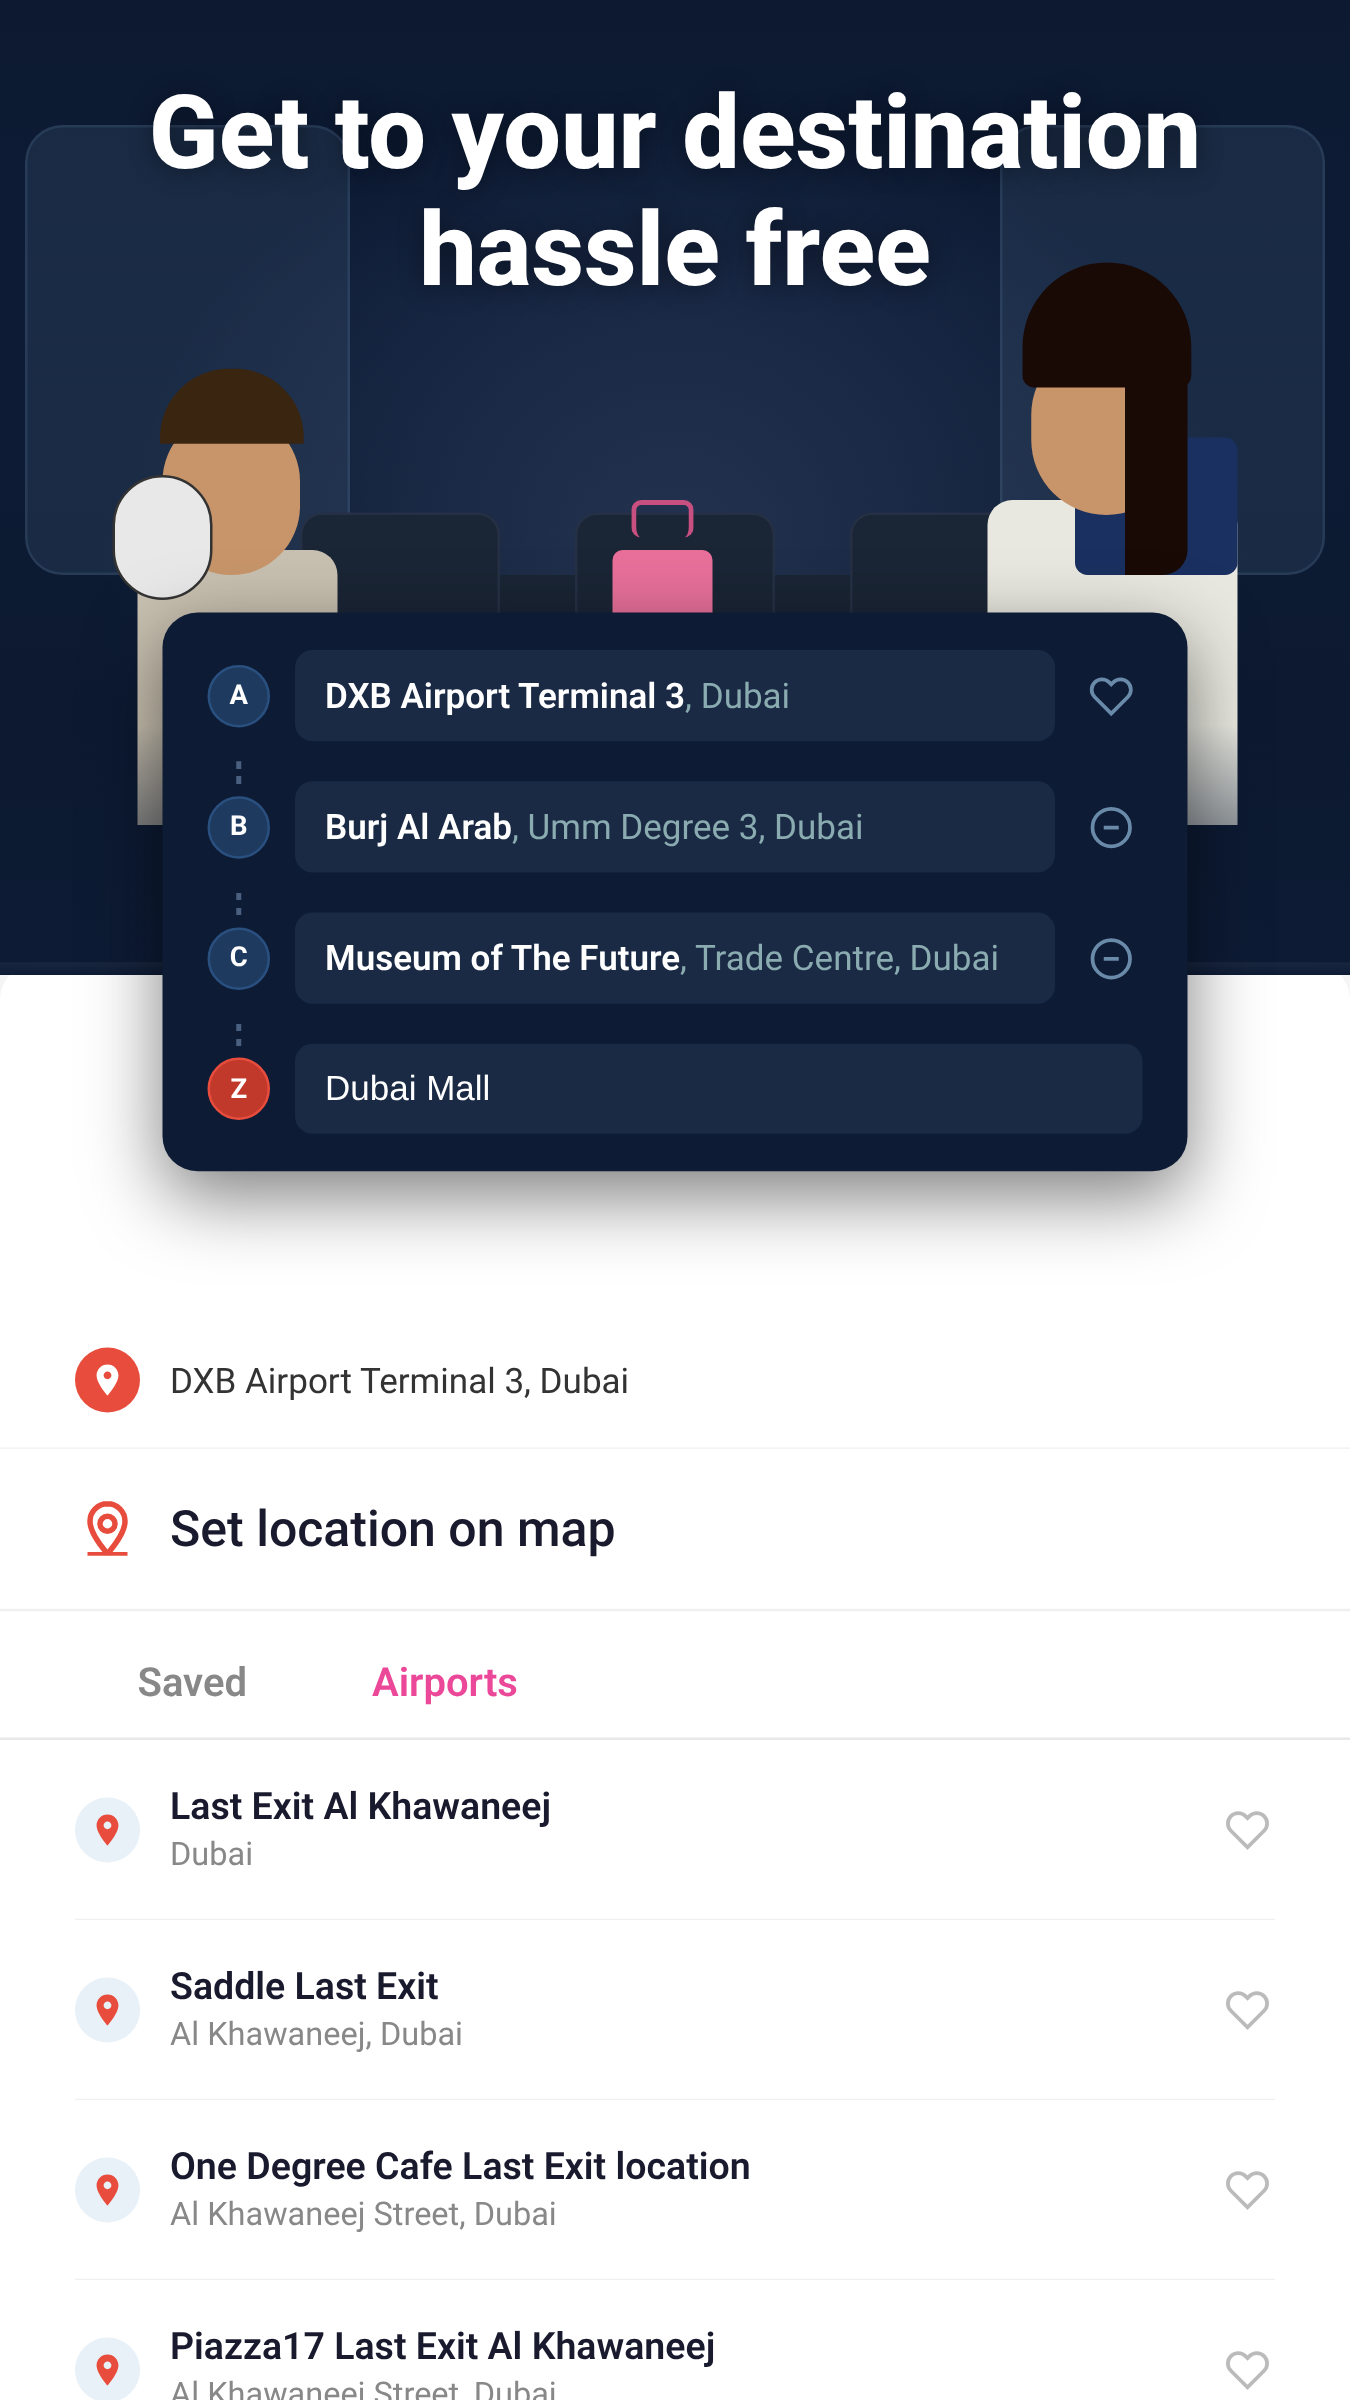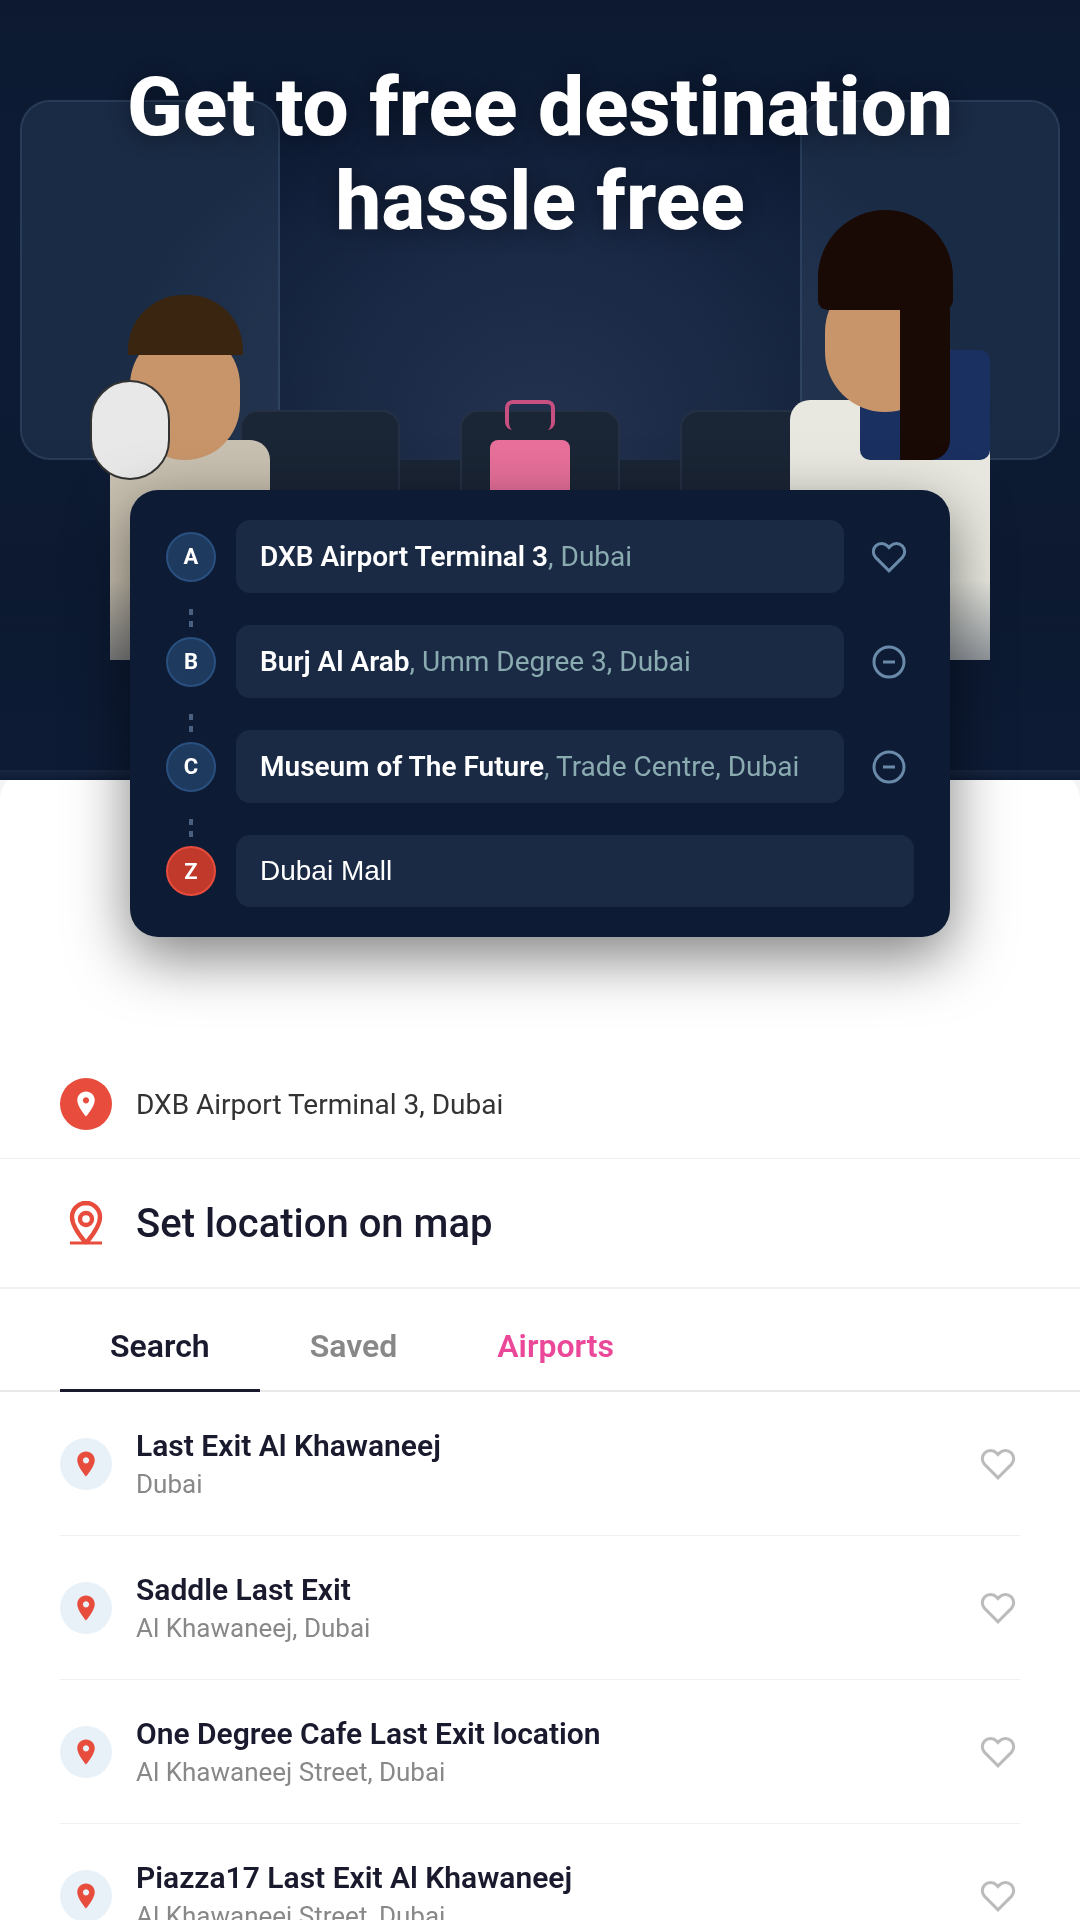--- a/index.html
+++ b/index.html
@@ -360,21 +360,21 @@
 
       <div style="position:absolute; bottom:248px; left:65px; width:120px; height:140px; background:#c8956a; border-radius:60px;"></div>
 
       <div style="position:absolute; bottom:350px; left:58px; width:135px; height:100px; background:#1a0a05; border-radius:70px 70px 10px 10px;"></div>
 
       <div style="position:absolute; bottom:200px; left:140px; width:50px; height:180px; background:#1a0a05; border-radius:0 0 20px 0;"></div>
     </div>
   </div>
 
   <div class="hero-title">
-    <span>Get to free destination</span><br>
+    <span>Get to your destination</span><br>
     <span>hassle free</span>
   </div>
 
   <div class="hero-overlay"></div>
 </div>
 
 <div class="main-content">
 
   <div class="route-card">
 
@@ -445,21 +445,20 @@
         <svg width="48" height="48" viewBox="0 0 24 24" fill="none" stroke="#e74c3c" stroke-width="2.2">
           <circle cx="12" cy="10" r="3"></circle>
           <path d="M12 2C8.13 2 5 5.13 5 9c0 4.17 4.42 9.92 6.24 12.11.4.48 1.13.48 1.53 0C14.58 18.92 19 13.17 19 9c0-3.87-3.13-7-7-7z"></path>
           <line x1="4" y1="22" x2="20" y2="22" stroke="#e74c3c" stroke-width="1.5"></line>
         </svg>
       </div>
       <span class="set-location-text">Set location on map</span>
     </div>
 
     <div class="tabs-row">
-      <div class="tab-item active">Search</div>
       <div class="tab-item">Saved</div>
       <div class="tab-item airports">Airports</div>
     </div>
 
     <div class="results-list">
 
       <div class="result-item">
         <div class="result-pin">
           <svg width="30" height="30" viewBox="0 0 24 24" fill="#e74c3c">
             <path d="M12 2C8.13 2 5 5.13 5 9c0 5.25 7 13 7 13s7-7.75 7-13c0-3.87-3.13-7-7-7zm0 9.5c-1.38 0-2.5-1.12-2.5-2.5s1.12-2.5 2.5-2.5 2.5 1.12 2.5 2.5-1.12 2.5-2.5 2.5z"></path>

